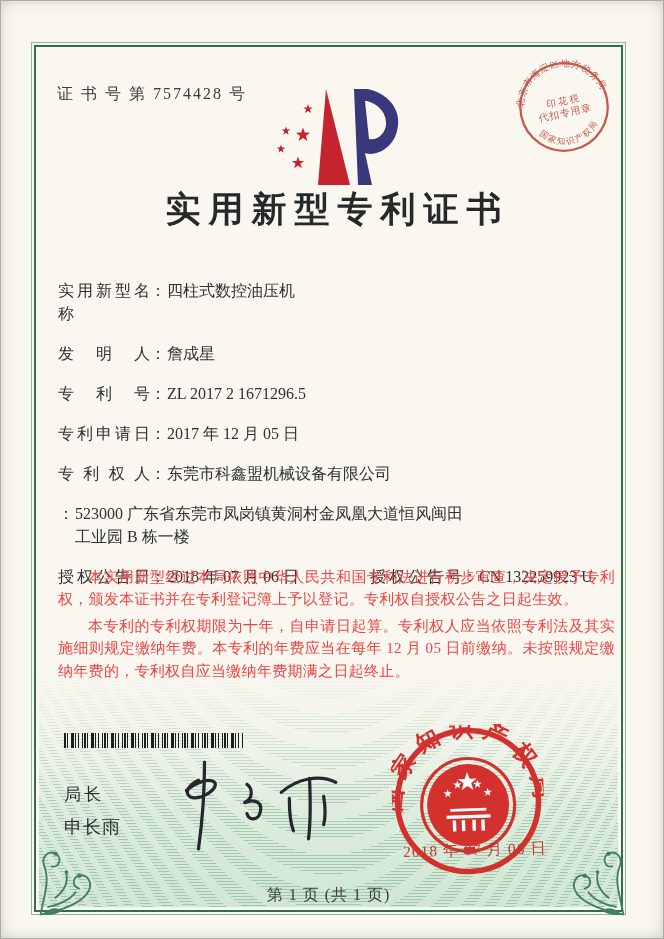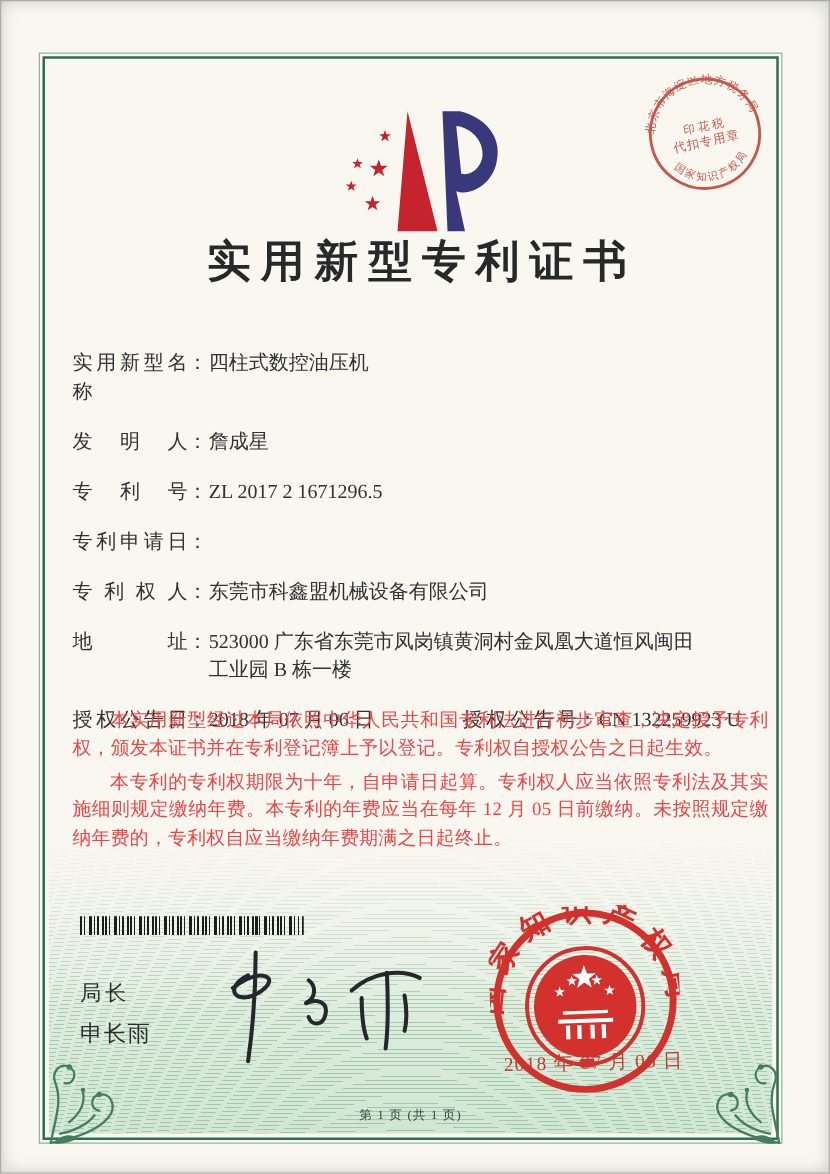--- a/index.html
+++ b/index.html
@@ -74,21 +74,21 @@
   .signer-name{position:absolute;left:64px;top:815px;font-size:18px;letter-spacing:1px;
     font-family:"Liberation Sans","DejaVu Sans",sans-serif;color:#2c2d31;}
   .signature{position:absolute;left:158px;top:750px;width:192px;height:106px;}
   .seal{position:absolute;left:392px;top:725px;width:152px;height:152px;transform:rotate(-2deg);}
   .seal-date{
     position:absolute;left:403px;top:840px;font-size:15.5px;letter-spacing:1px;
     color:#c03a33;transform:rotate(-1.5deg);z-index:5;
   }
   .footer{
     position:absolute;left:31px;width:595px;top:885px;text-align:center;
-    font-size:10px;letter-spacing:1px;color:#3a3c3e;
+    font-size:16px;letter-spacing:1px;color:#3a3c3e;
   }
   .red{fill:#c5232d;}
 </style>
 </head>
 <body>
 
 <div class="page">
 
   <div class="frame-outer">
     <div class="frame-inner">
@@ -118,20 +118,21 @@
       <path d="M12,88 C24,86 36,80 42,72"></path>
     </g>
     <g fill="#417f5e">
       <circle cx="20" cy="30" r="2.4"></circle>
         <circle cx="46" cy="54" r="2.4"></circle>
         <circle cx="32" cy="50" r="2"></circle>
       <path d="M6,96 C14,88 22,88 28,92 C20,96 12,98 6,96 Z"></path>
     </g>
   </svg>
 
+  <div class="cert-number">证 书 号 第 7574428 号</div>
 
   <svg class="logo" viewBox="0 0 136 110">
     <defs>
       <path id="star" d="M0,-10 L2.4,-3.2 L9.5,-3.1 L3.8,1.2 L5.9,8.1 L0,4 L-5.9,8.1 L-3.8,1.2 L-9.5,-3.1 L-2.4,-3.2 Z"></path>
     </defs>
     <use href="#star" class="red" transform="translate(42,26) scale(0.5)"></use>
     <use href="#star" class="red" transform="translate(20,48) scale(0.45)"></use>
     <use href="#star" class="red" transform="translate(37,52) scale(0.75)"></use>
     <use href="#star" class="red" transform="translate(15,66) scale(0.45)"></use>
     <use href="#star" class="red" transform="translate(32,80) scale(0.65)"></use>
@@ -170,28 +171,28 @@
         <span class="fvalue">詹成星</span>
     </div>
     <div class="frow">
       <span class="flabel">专利号</span>
         <span class="fcolon">：</span>
         <span class="fvalue">ZL 2017 2 1671296.5</span>
     </div>
     <div class="frow">
       <span class="flabel">专利申请日</span>
         <span class="fcolon">：</span>
+        <span class="fvalue">2017 年 12 月 05 日</span>
     </div>
     <div class="frow">
       <span class="flabel">专利权人</span>
         <span class="fcolon">：</span>
         <span class="fvalue">东莞市科鑫盟机械设备有限公司</span>
     </div>
     <div class="frow">
-      <span class="flabel">地址</span>
         <span class="fcolon">：</span>
         <span class="fvalue">523000 广东省东莞市凤岗镇黄洞村金凤凰大道恒风闽田
 工业园 B 栋一楼</span>
     </div>
     <div class="frow grant-row">
       <span class="gleft">
         <span class="flabel">授权公告日</span>
           <span class="fcolon">：</span>
           <span>2018 年 07 月 06 日</span>
       </span>

